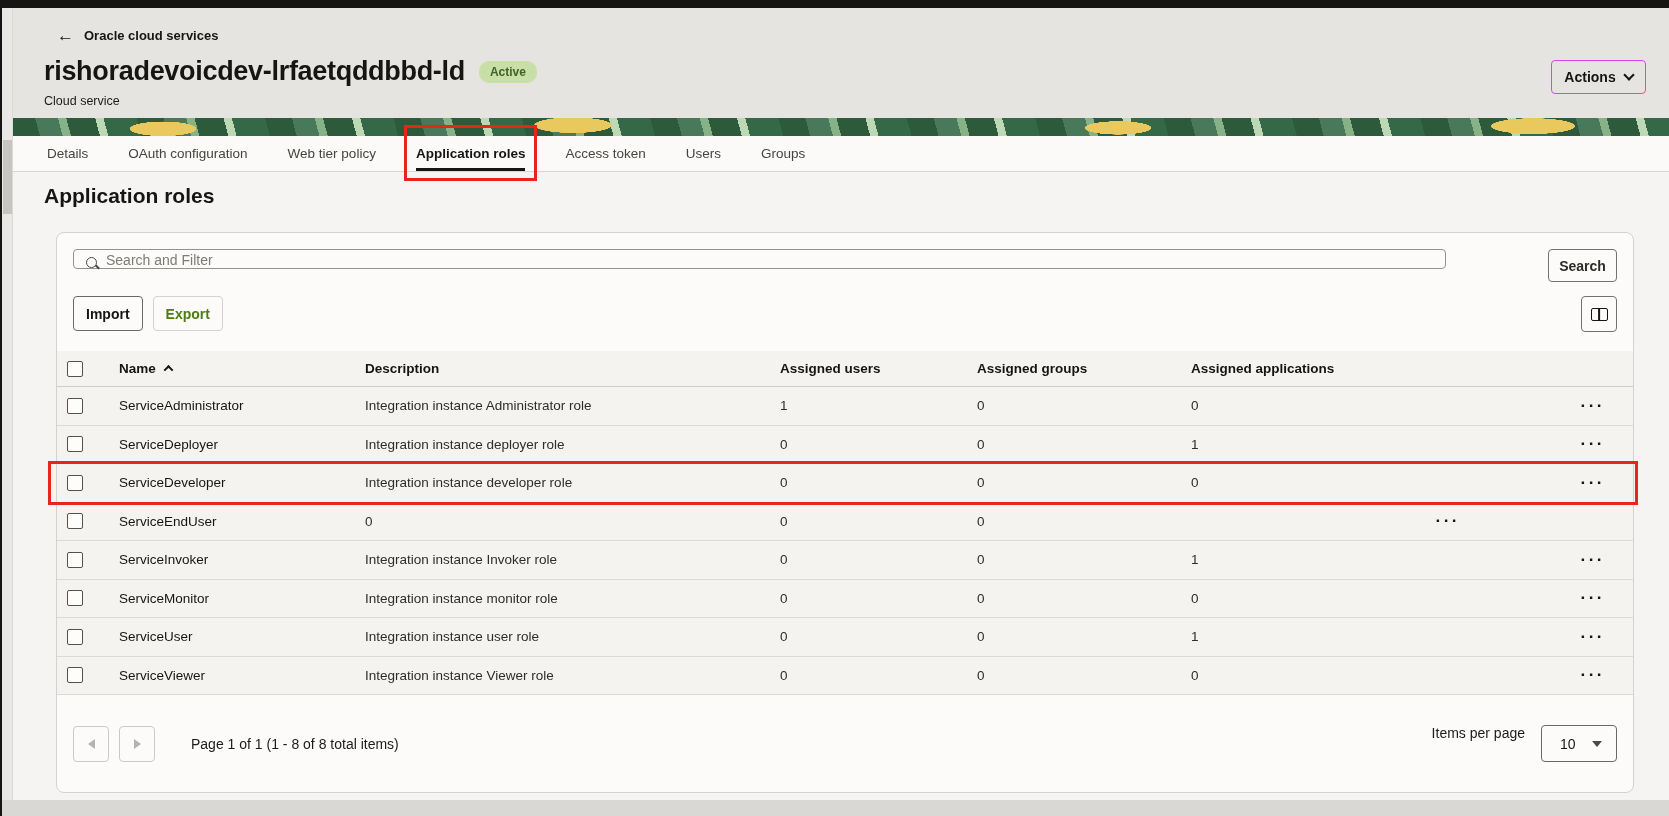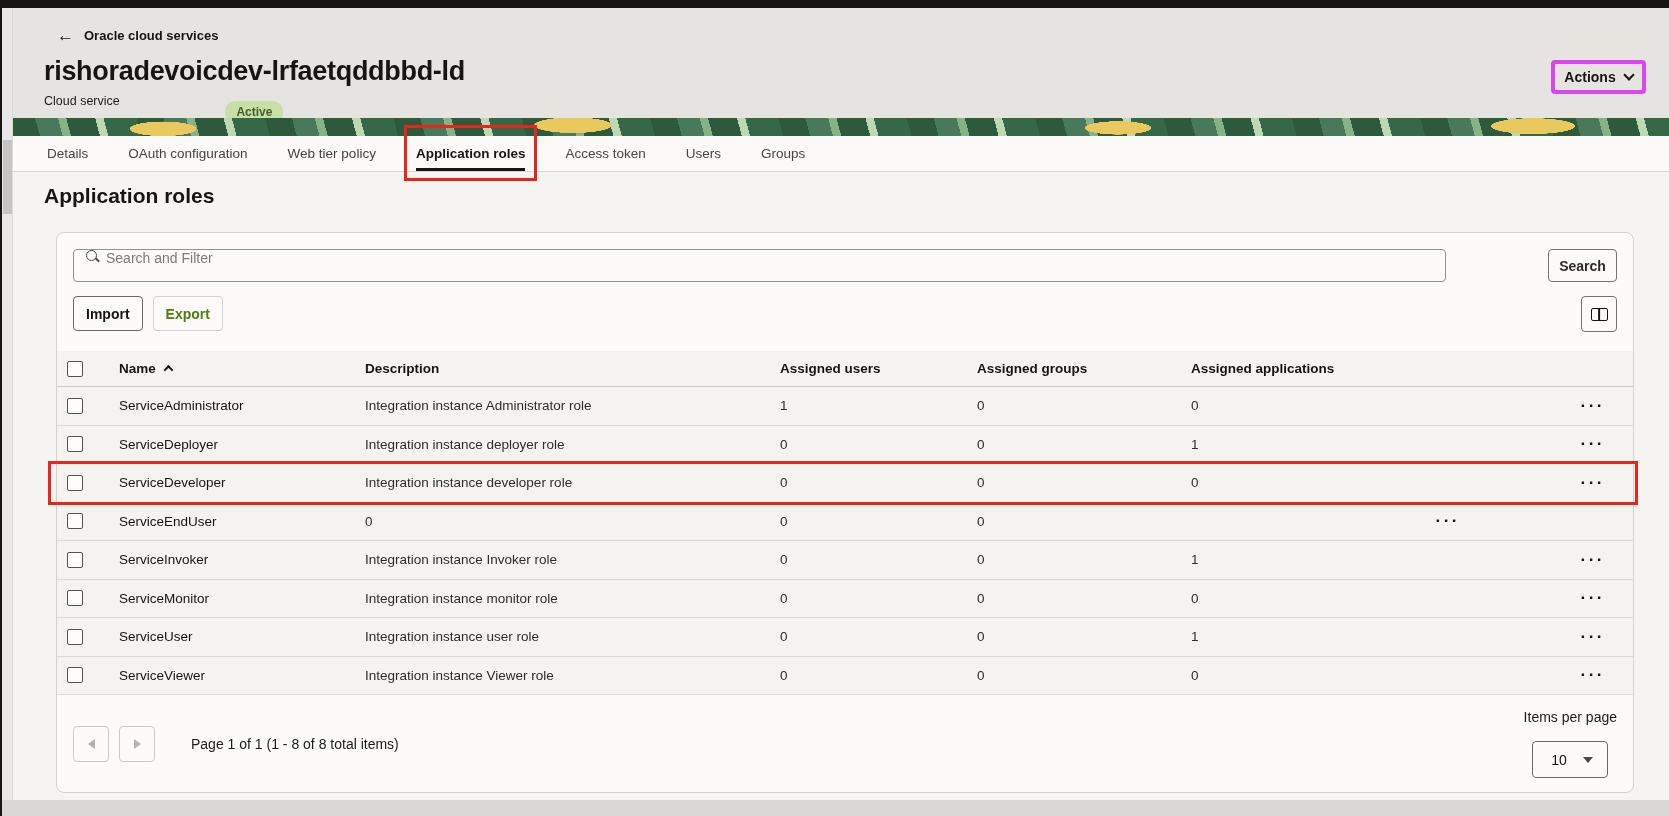--- a/index.html
+++ b/index.html
@@ -18,25 +18,25 @@
   .v-scroll-thumb { position:absolute; left:1px; top:132px; width:9px; height:74px; background:#c7c5c2; }
   .bottom-band { position:absolute; left:0; top:800px; width:1669px; height:16px; background:#dad8d5; }
 
   .viewport { position:absolute; left:13px; top:8px; width:1656px; height:792px; }
 
   
   .app-header { position:absolute; left:0; top:0; width:1656px; height:110px; background:#e6e4e1; }
   .breadcrumb-row { position:absolute; left:44px; top:19px; display:flex; align-items:center; gap:10px; }
   .back-arrow { font-size:17px; line-height:1; color:#161513; cursor:pointer; }
   .breadcrumb-label { font-size:13px; font-weight:600; color:#161513; }
-  .title-row { position:absolute; left:31px; top:48px; display:flex; align-items:center; gap:14px;flex-direction:column; }
+  .title-row { position:absolute; left:31px; top:48px; display:flex; align-items:center; gap:14px; }
   .service-title { font-size:27px; font-weight:700; letter-spacing:-0.3px; }
   .status-badge { background:#c9dfa8; color:#44602a; font-size:12px; font-weight:600; padding:4px 11px; border-radius:10px; }
   .service-subtitle { position:absolute; left:31px; top:86px; font-size:12.5px; color:#1c1b19; }
-  .actions-button { position:absolute; right:23px; top:52px; width:95px; height:34px; border:4px solid #d946ef; border-radius:4px;
+  .actions-button { position:absolute; right:23px; top:52px; width:95px; height:34px; border:1px solid #d946ef; border-radius:4px;
     display:flex; align-items:center; justify-content:center; gap:9px; font-size:14px; font-weight:600; cursor:pointer; background:transparent; }
   .chev-down { width:8px; height:8px; border-left:2px solid #161513; border-bottom:2px solid #161513; transform:rotate(-45deg); margin-top:-4px; }
 
   
   .banner {
     position:absolute; left:0; top:110px; width:1656px; height:18px;
     background-color:#3f7050;
     background-image:
       radial-gradient(ellipse 55px 12px at 150px 60%, #e9c85e 60%, transparent 61%),
       radial-gradient(ellipse 70px 14px at 560px 40%, #e9c85e 55%, transparent 56%),
@@ -54,22 +54,22 @@
   .tab.selected { font-weight:700; color:#161513; }
   .tab.selected::after { content:""; position:absolute; left:0; right:0; bottom:0; height:3px; background:#161513; }
 
   
   .page-heading { position:absolute; left:31px; top:176px; font-size:21px; font-weight:800; }
 
   .card { position:absolute; left:43px; top:224px; width:1578px; height:561px; background:#fcfbfa;
     border:1px solid #d4d2ce; border-radius:8px; }
 
   
-  .search-input-wrap { position:absolute; left:16px; top:16px; width:1373px; height:33px; border:1px solid #93928e;
-    border-radius:4px; background:#fcfbfa; display:flex; align-items:flex-start; padding-left:12px; gap:9px; }
+  .search-input-wrap { position:absolute; left:16px; top:16px; width:1373px; height:20px; border:1px solid #93928e;
+    border-radius:4px; background:#fcfbfa; display:flex; align-items:flex-end; padding-left:12px; gap:9px; }
   .magnifier { width:11px; height:11px; border:1.8px solid #4a4946; border-radius:50%; position:relative; flex:none; }
   .magnifier::after { content:""; position:absolute; width:5px; height:1.8px; background:#4a4946; transform:rotate(45deg); right:-4px; bottom:-1px; }
   .search-input { border:none; outline:none; background:transparent; font-size:14px; flex:1; font-family:"Liberation Sans",sans-serif; color:#161513; }
   .search-input::placeholder { color:#7c7b76; }
   .search-button { position:absolute; right:16px; top:16px; width:69px; height:33px; border:1px solid #73726e; border-radius:4px;
     background:transparent; font-size:14px; font-weight:600; color:#2c2b28; cursor:pointer; display:flex; align-items:center; justify-content:center; }
 
   
   .btn-row { position:absolute; left:16px; top:63px; display:flex; gap:10px; }
   .btn { height:35px; padding:0 12px; border:1px solid #696864; border-radius:4px; background:transparent;
@@ -94,21 +94,21 @@
   .ellipsis-button { font-size:17px; font-weight:700; letter-spacing:2.5px; color:#161513; cursor:pointer; line-height:10px; }
 
   
   .pagination { position:absolute; left:0; top:462px; width:1576px; height:97px; display:flex; align-items:center; }
   .pg-nav { display:flex; gap:10px; margin-left:16px; }
   .pg-btn { width:36px; height:36px; border:1px solid #cbc9c5; border-radius:4px; background:transparent;
     display:flex; align-items:center; justify-content:center; cursor:default; }
   .tri-left { width:0; height:0; border-top:5.5px solid transparent; border-bottom:5.5px solid transparent; border-right:7px solid #b5b3af; }
   .tri-right { width:0; height:0; border-top:5.5px solid transparent; border-bottom:5.5px solid transparent; border-left:7px solid #b5b3af; }
   .pg-status { margin-left:36px; font-size:14px; color:#1c1b19; }
-  .pg-right { margin-left:auto; display:flex; align-items:center; gap:16px; margin-right:16px;flex-direction:column; }
+  .pg-right { margin-left:auto; display:flex; align-items:flex-start; gap:16px; margin-right:16px; }
   .ipp-label { font-size:14px; color:#1c1b19; }
   .ipp-select { width:76px; height:37px; border:1px solid #696864; border-radius:4px; background:#fcfbfa;
     display:flex; align-items:center; justify-content:space-between; padding:0 14px 0 18px; font-size:14px; color:#161513; cursor:pointer;gap:8px; }
   .ipp-caret { width:0; height:0; border-left:5px solid transparent; border-right:5px solid transparent; border-top:6px solid #4a4946; }
 
   
   .annotation-tab { position:absolute; left:-12px; right:-12px; top:-11px; bottom:-10px; border:3.5px solid #e8251d; z-index:5; pointer-events:none; }
   .annotation-row { position:absolute; left:-9px; right:-5px; top:-3px; bottom:-3px; border:3.5px solid #e8251d; z-index:5; pointer-events:none; }
 </style>
 </head>

